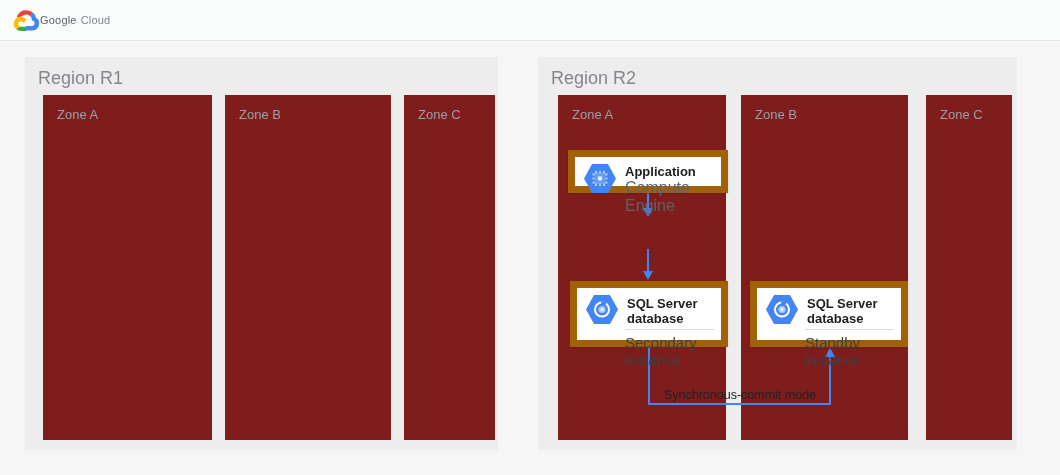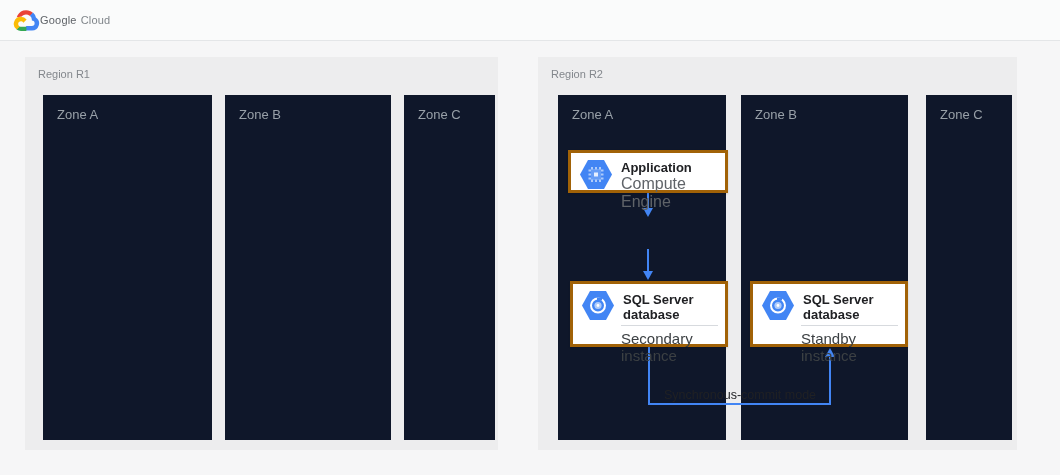--- a/index.html
+++ b/index.html
@@ -17,37 +17,37 @@
     background:#fafbfb;border-bottom:1px solid #e4e6e8;
     display:flex;align-items:center;padding-left:13px;box-sizing:border-box;
   }
   .logo{display:flex;align-items:center;gap:9px;}
   .brand{font-size:11px;letter-spacing:.2px;}
   .brand .g{color:#5f6368;font-weight:500;}
   .brand .c{color:#80868b;font-weight:400;margin-left:4px;}
 
   
   .region{position:absolute;background:#ededee;}
-  .region-label{position:absolute;left:13px;top:11px;font-size:11px;color:#83878c;}
-  .zone{position:absolute;top:38px;height:345px;background:#0f172a;}
+  .region-label{position:absolute;left:13px;top:11px;font-size:18px;color:#83878c;}
+  .zone{position:absolute;top:38px;height:345px;background:#7f1d1d;}
   .zone-label{position:absolute;left:14px;top:12px;font-size:13px;color:#98a0a8;}
 
   #region-r1{left:25px;top:57px;width:473px;height:393px;}
   #r1-zone-a{left:18px;width:169px;}
   #r1-zone-b{left:200px;width:166px;}
   #r1-zone-c{left:379px;width:91px;}
 
   #region-r2{left:538px;top:57px;width:479px;height:393px;text-align:center;}
   #r2-zone-a{left:20px;width:168px;}
   #r2-zone-b{left:203px;width:167px;}
   #r2-zone-c{left:388px;width:86px;}
 
   
   .card{
-    position:absolute;background:#ffffff;border:3px solid #a16207;
+    position:absolute;background:#ffffff;border:7px solid #a16207;
     box-shadow:0 1px 2px rgba(0,0,0,.14);box-sizing:border-box;
   }
   #card-application{left:568px;top:150px;width:160px;height:43px;}
   #card-sql-secondary{left:570px;top:281px;width:158px;height:66px;}
   #card-sql-standby{left:750px;top:281px;width:158px;height:66px;}
 
   .card .hexicon{position:absolute;left:9px;top:7px;}
   .card-title{
     position:absolute;left:50px;top:7px;width:96px;
     font-size:13px;line-height:15px;color:#202124;font-weight:700;

